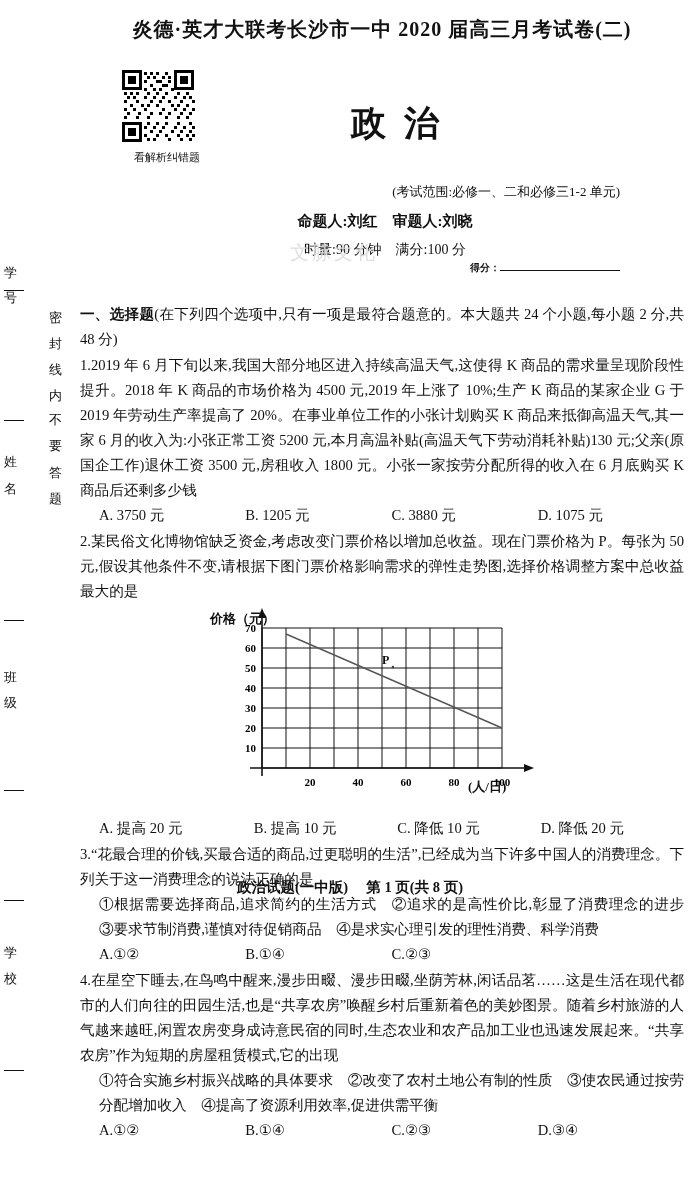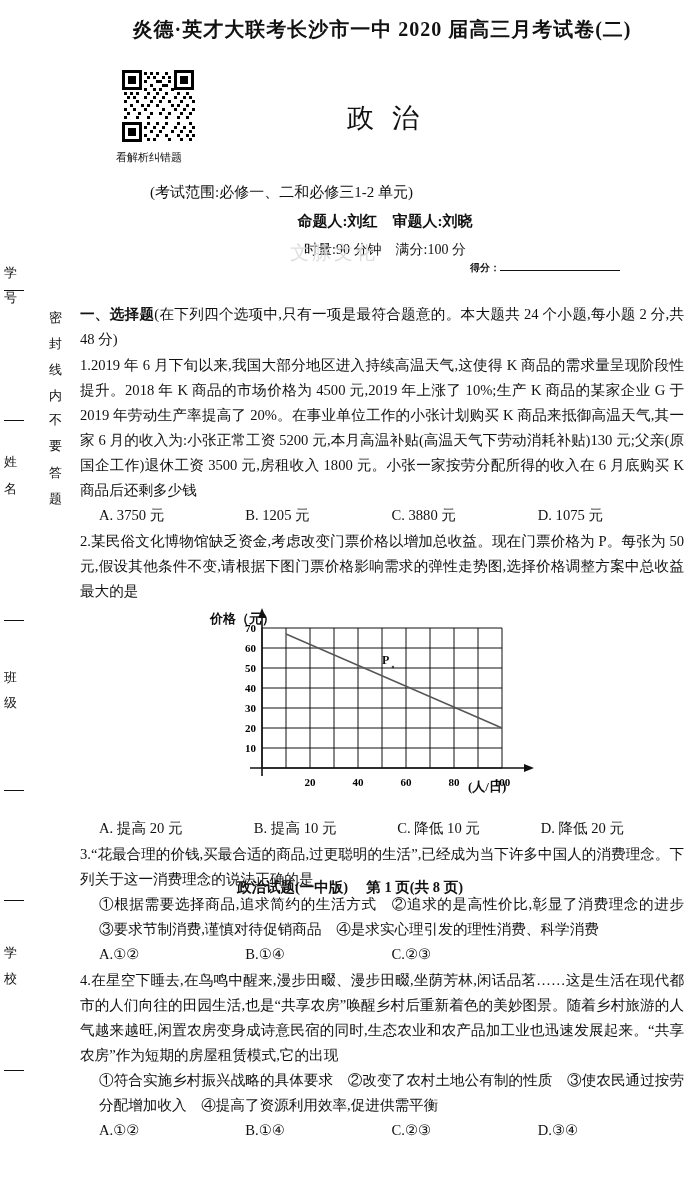--- a/index.html
+++ b/index.html
@@ -65,43 +65,43 @@
     top: 68px;
     width: 84px;
   }
   .qr {
     width: 76px;
     height: 76px;
     background: #fff;
   }
   .qr-cap {
     font-size: 11px;
-    text-align: left;
+    text-align: right;
     margin-top: 2px;
     width: 84px;
     margin-left: -4px;
   }
   .subject {
     position: absolute;
     top: 100px;
-    left: 218px;
+    left: 230px;
     width: 330px;
     text-align: center;
-    font-size: 27px;
-    font-weight: normal;
+    font-size: 35px;
+    font-weight: bold;
     letter-spacing: 18px;
     text-indent: 18px;
   }
   .scope {
     position: absolute;
     top: 183px;
     left: 150px;
     width: 470px;
-    text-align: left;
-    font-size: 15px;
+    text-align: right;
+    font-size: 13px;
   }
   .people {
     position: absolute;
     top: 212px;
     left: 150px;
     width: 470px;
     text-align: center;
     font-size: 15px;
     font-weight: bold;
   }

